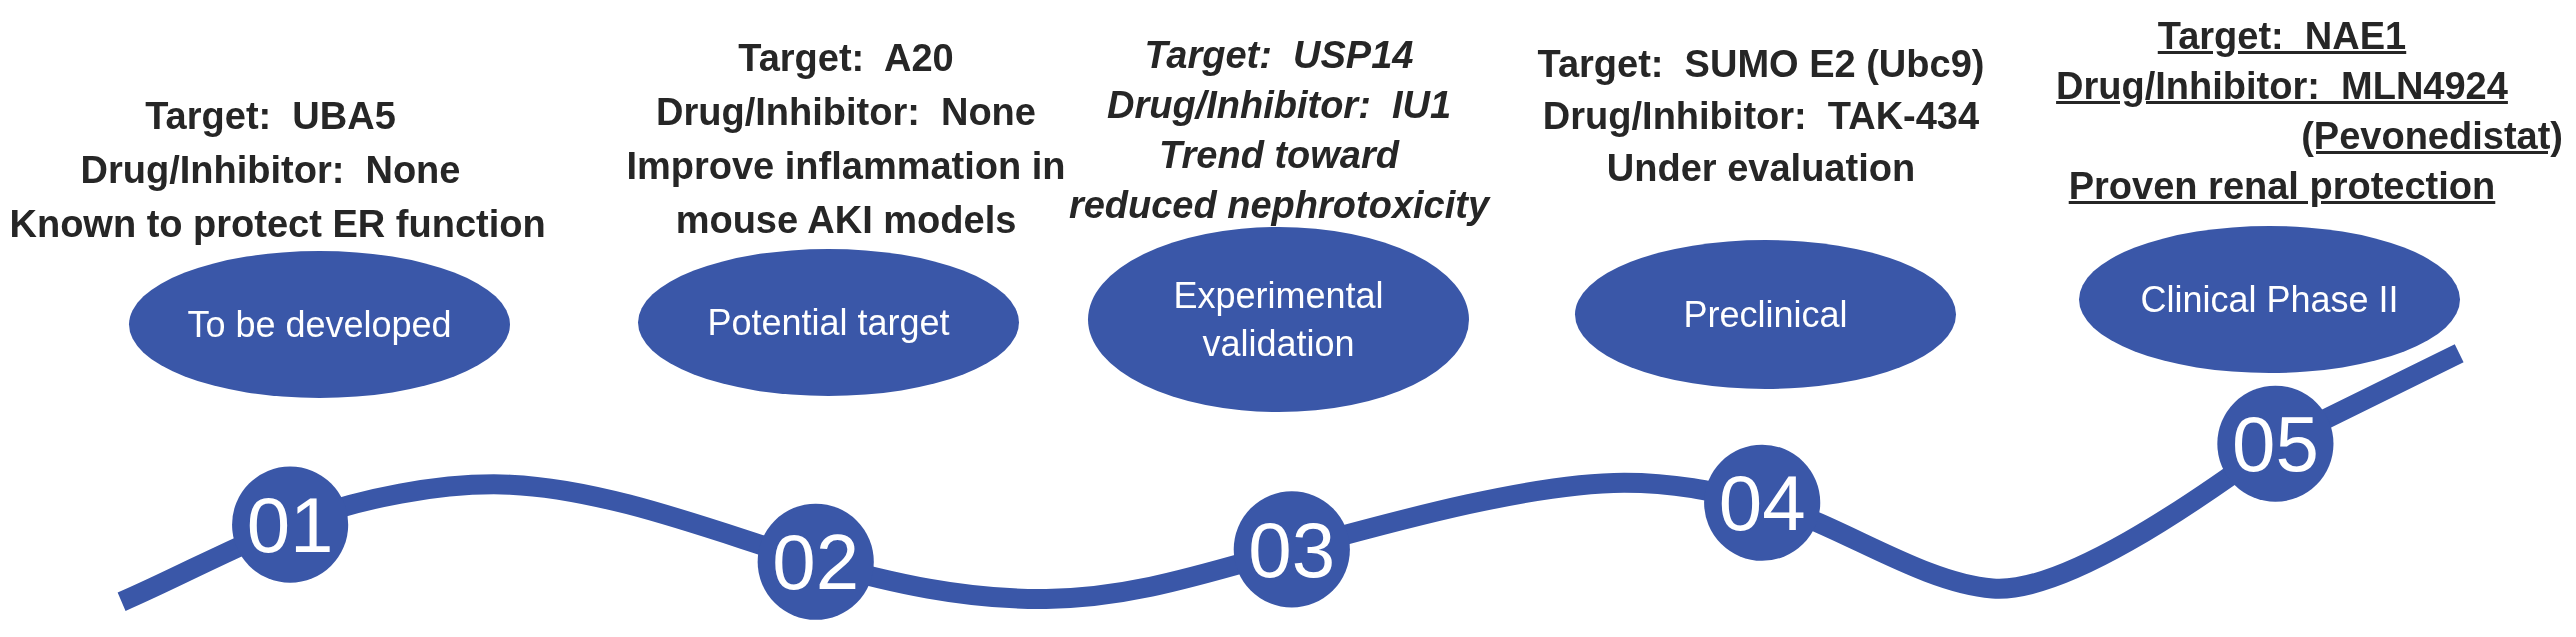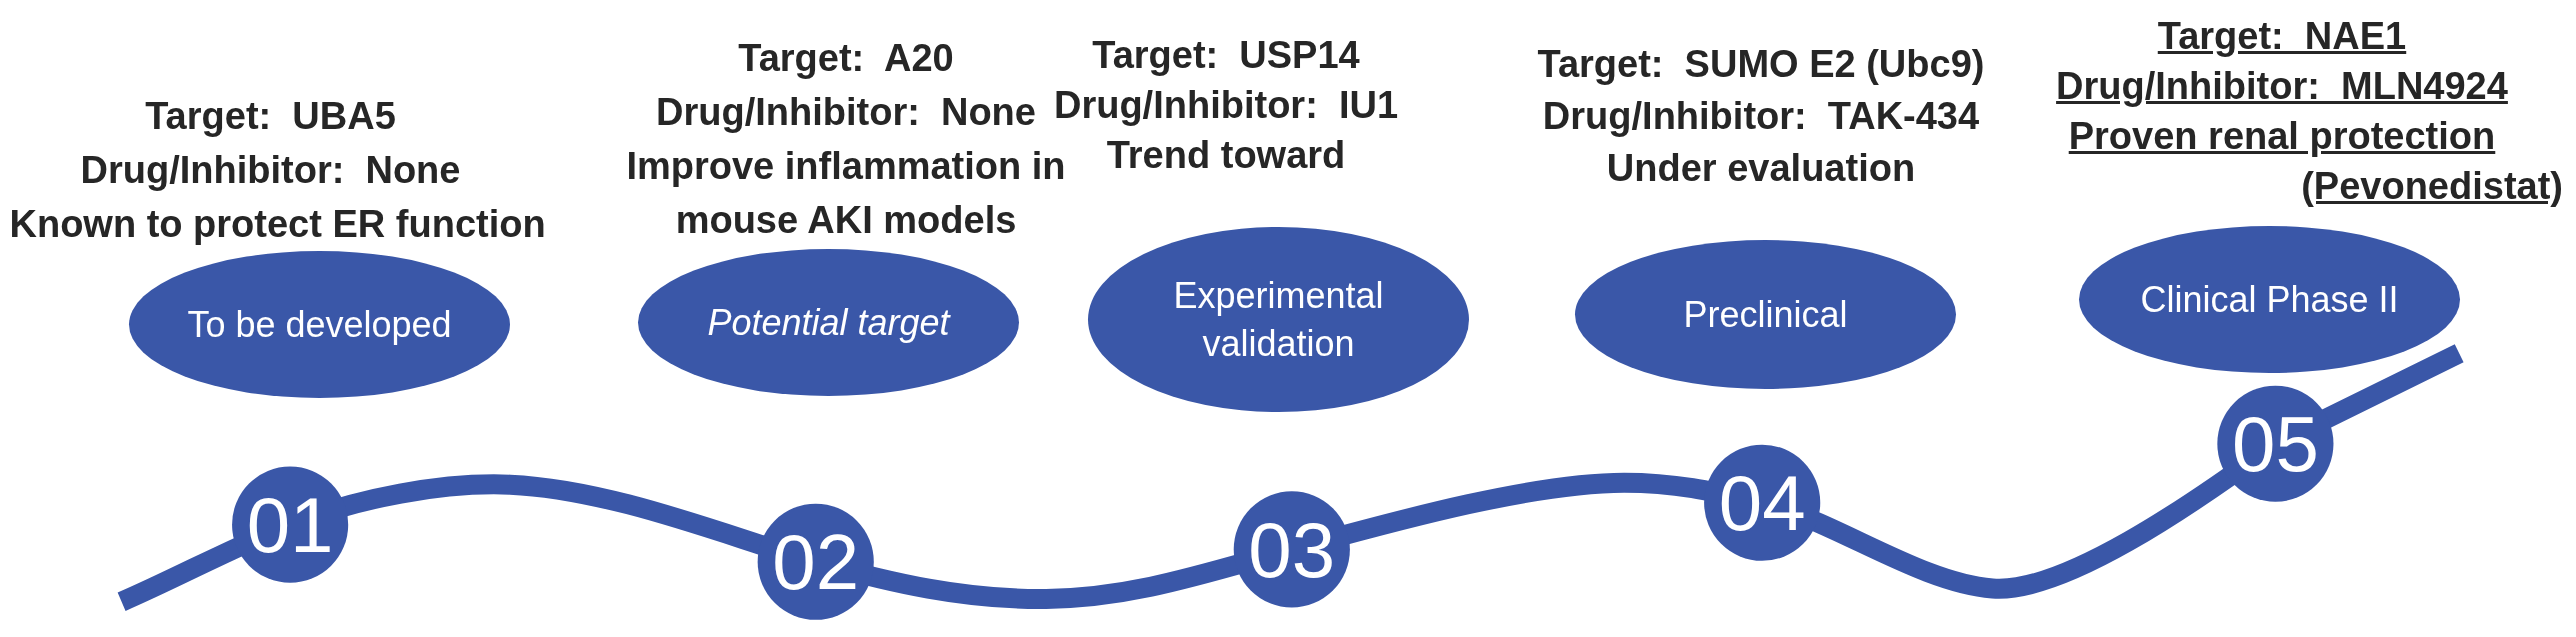--- a/index.html
+++ b/index.html
@@ -84,47 +84,48 @@
   <div class="badge" style="left:129px;top:251px;width:381px;height:147px;">
     <div class="bln">To be developed</div>
   </div>
 
   <div class="info" style="left:580px;top:31px;width:532px;line-height:54px;">
     <div class="ln">Target:  A20</div>
     <div class="ln">Drug/Inhibitor:  None</div>
     <div class="ln">Improve inflammation in</div>
     <div class="ln">mouse AKI models</div>
   </div>
-  <div class="badge" style="left:638px;top:249px;width:381px;height:147px;font-style:italic;">
+  <div class="badge" style="left:638px;top:249px;width:381px;height:147px;">
     <div class="bln">Potential target</div>
   </div>
 
-  <div class="info" style="left:960px;top:29.5px;width:532px;line-height:50px;">
+  <div class="info" style="left:1013px;top:29.5px;width:532px;line-height:50px;font-style:italic;">
     <div class="ln">Target:  USP14</div>
     <div class="ln">Drug/Inhibitor:  IU1</div>
     <div class="ln">Trend toward</div>
+    <div class="ln">reduced nephrotoxicity</div>
   </div>
   <div class="badge" style="left:1088px;top:227px;width:381px;height:185px;">
     <div class="bln">Experimental</div>
     <div class="bln">validation</div>
   </div>
 
   <div class="info" style="left:1499px;top:38px;width:524px;line-height:52px;">
     <div class="ln">Target:  SUMO E2 (Ubc9)</div>
     <div class="ln">Drug/Inhibitor:  TAK-434</div>
     <div class="ln">Under evaluation</div>
   </div>
   <div class="badge" style="left:1575px;top:240px;width:381px;height:149px;">
     <div class="bln">Preclinical</div>
   </div>
 
   <div class="info" style="left:2001px;top:10.5px;width:562px;line-height:50px;text-decoration:underline;">
     <div class="ln">Target:  NAE1</div>
     <div class="ln">Drug/Inhibitor:  MLN4924</div>
+    <div class="ln align-right">(Pevonedistat)</div>
     <div class="ln">Proven renal protection</div>
-    <div class="ln align-right">(Pevonedistat)</div>
   </div>
   <div class="badge" style="left:2079px;top:226px;width:381px;height:147px;">
     <div class="bln">Clinical Phase II</div>
   </div>
 
 </div>
 
 
 </body></html>

